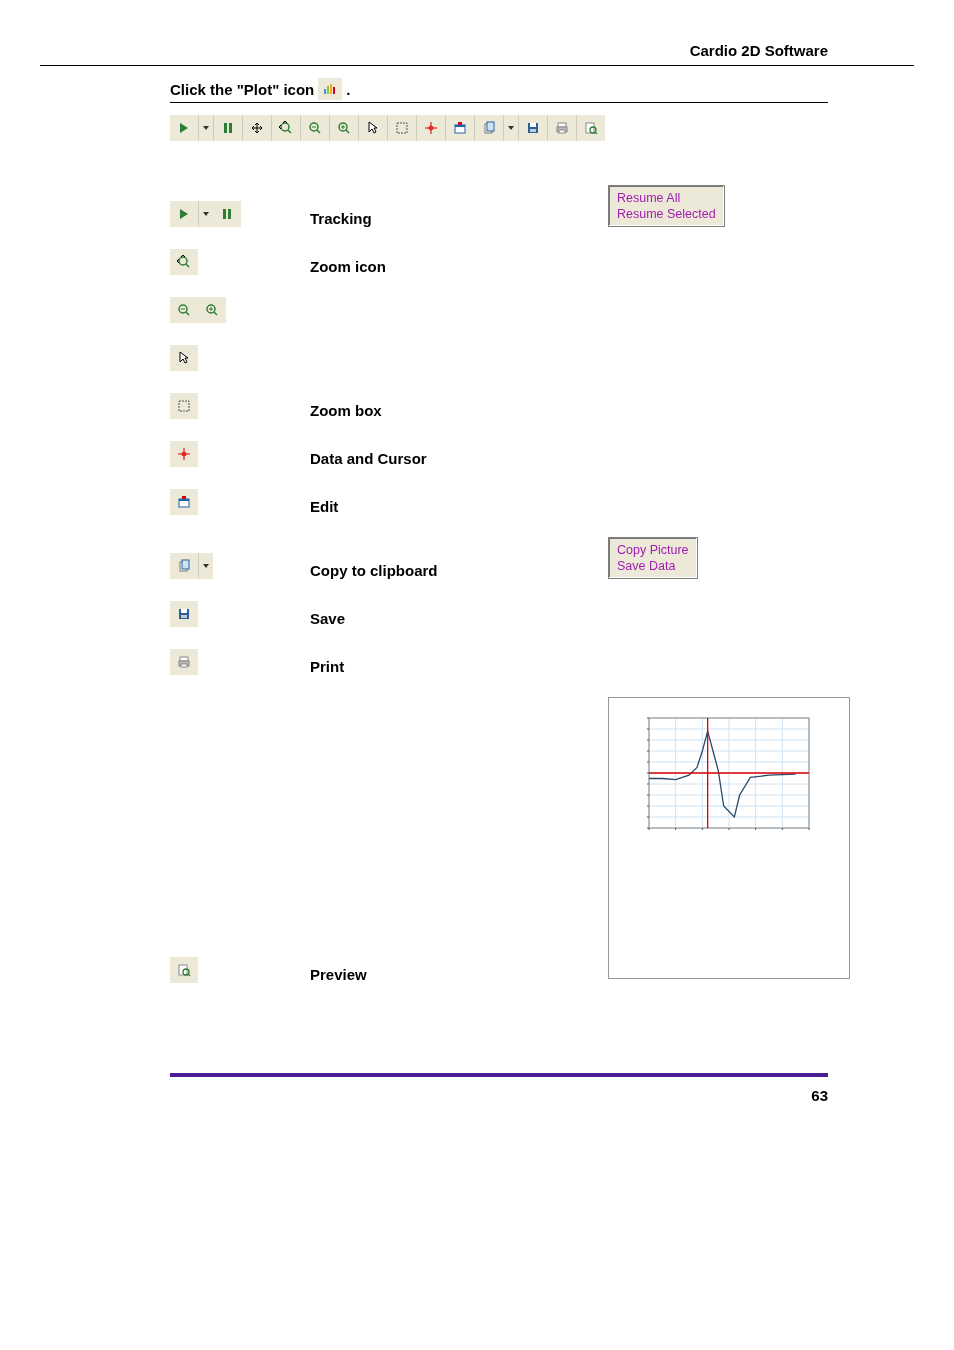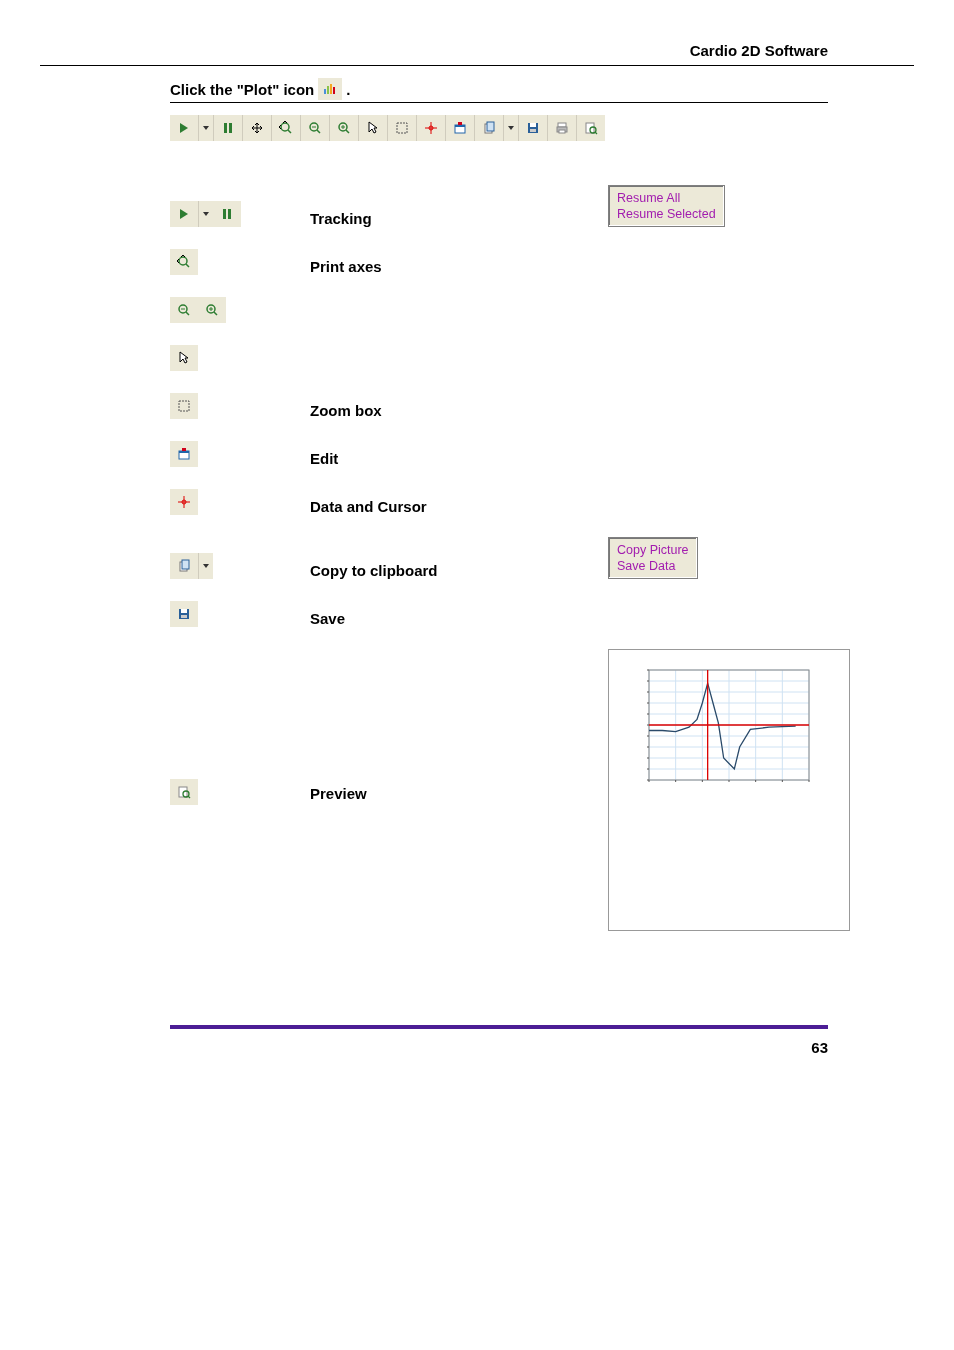--- a/index.html
+++ b/index.html
@@ -194,21 +194,21 @@
         <div class="iconcell"><span class="iconstrip">
               <span class="tbbtn noborder">
           <svg width="14" height="14" viewBox="0 0 14 14">
                   <circle cx="6" cy="6" r="4" fill="none" stroke="#2e7d32" stroke-width="1.5"></circle>
                   <line x1="9" y1="9" x2="12" y2="12" stroke="#2e7d32" stroke-width="1.5"></line>
                   <polyline points="4,2 6,0 8,2" fill="none" stroke="#000"></polyline>
                   <polyline points="2,4 0,6 2,8" fill="none" stroke="#000"></polyline>
                 </svg>
         </span>
             </span></div>
-        <div class="labelcell">Print axes</div>
+        <div class="labelcell">Zoom icon</div>
         <div class="menucell"></div>
       </div>
 
       <div class="row">
         <div class="iconcell"><span class="iconstrip">
           <span class="tbbtn noborder">
             <svg width="14" height="14" viewBox="0 0 14 14">
                   <circle cx="6" cy="6" r="4" fill="none" stroke="#2e7d32" stroke-width="1.5"></circle>
                   <line x1="4" y1="6" x2="8" y2="6" stroke="#2e7d32"></line>
                   <line x1="9" y1="9" x2="12" y2="12" stroke="#2e7d32" stroke-width="1.5"></line>
@@ -246,41 +246,41 @@
         </span>
             </span></div>
         <div class="labelcell">Zoom box</div>
         <div class="menucell"></div>
       </div>
 
       <div class="row">
         <div class="iconcell"><span class="iconstrip">
               <span class="tbbtn noborder">
           <svg width="14" height="14" viewBox="0 0 14 14">
+                  <line x1="7" y1="1" x2="7" y2="13" stroke="#d00"></line>
+                  <line x1="1" y1="7" x2="13" y2="7" stroke="#d00"></line>
+                  <circle cx="7" cy="7" r="2" fill="none" stroke="#d00"></circle>
+                </svg>
+        </span>
+            </span></div>
+        <div class="labelcell">Data and Cursor</div>
+        <div class="menucell"></div>
+      </div>
+
+      <div class="row">
+        <div class="iconcell"><span class="iconstrip">
+              <span class="tbbtn noborder">
+          <svg width="14" height="14" viewBox="0 0 14 14">
                   <rect x="2" y="4" width="10" height="8" fill="#fff" stroke="#2266aa"></rect>
                   <rect x="2" y="4" width="10" height="2" fill="#2266aa"></rect>
                   <rect x="5" y="1" width="4" height="3" fill="#d0021b"></rect>
                 </svg>
         </span>
             </span></div>
         <div class="labelcell">Edit</div>
-        <div class="menucell"></div>
-      </div>
-
-      <div class="row">
-        <div class="iconcell"><span class="iconstrip">
-              <span class="tbbtn noborder">
-          <svg width="14" height="14" viewBox="0 0 14 14">
-                  <line x1="7" y1="1" x2="7" y2="13" stroke="#d00"></line>
-                  <line x1="1" y1="7" x2="13" y2="7" stroke="#d00"></line>
-                  <circle cx="7" cy="7" r="2" fill="none" stroke="#d00"></circle>
-                </svg>
-        </span>
-            </span></div>
-        <div class="labelcell">Data and Cursor</div>
         <div class="menucell"></div>
       </div>
 
       <div class="row">
         <div class="iconcell"><span class="iconstrip">
           <span class="tbbtn">
             <svg width="14" height="14" viewBox="0 0 14 14">
                   <rect x="3" y="3" width="7" height="9" fill="#fff" stroke="#777"></rect>
                   <rect x="5" y="1" width="7" height="9" fill="#cfe2f3" stroke="#2a6099"></rect>
                 </svg>
@@ -307,22 +307,35 @@
                   <rect x="2" y="2" width="10" height="10" fill="#2a6099"></rect>
                   <rect x="4" y="2" width="6" height="4" fill="#fff"></rect>
                   <rect x="4" y="8" width="6" height="3" fill="#ccc"></rect>
                 </svg>
         </span>
             </span></div>
         <div class="labelcell">Save</div>
         <div class="menucell"></div>
       </div>
 
-
-      <div class="row" style="align-items:center">
+      <div class="row">
+        <div class="iconcell"><span class="iconstrip">
+              <span class="tbbtn noborder">
+          <svg width="14" height="14" viewBox="0 0 14 14">
+                  <rect x="3" y="2" width="8" height="4" fill="#fff" stroke="#888"></rect>
+                  <rect x="2" y="6" width="10" height="5" fill="#bbb" stroke="#888"></rect>
+                  <rect x="4" y="9" width="6" height="3" fill="#fff" stroke="#888"></rect>
+                </svg>
+        </span>
+            </span></div>
+        <div class="labelcell">Print</div>
+        <div class="menucell"></div>
+      </div>
+
+      <div class="row" style="align-items:flex-end">
         <div class="iconcell"><span class="iconstrip">
               <span class="tbbtn noborder">
           <svg width="14" height="14" viewBox="0 0 14 14">
                   <rect x="2" y="2" width="8" height="10" fill="#fff" stroke="#888"></rect>
                   <circle cx="9" cy="9" r="3" fill="none" stroke="#2e7d32" stroke-width="1.3"></circle>
                   <line x1="11" y1="11" x2="13" y2="13" stroke="#2e7d32" stroke-width="1.3"></line>
                 </svg>
         </span>
             </span></div>
         <div class="labelcell">Preview</div>

